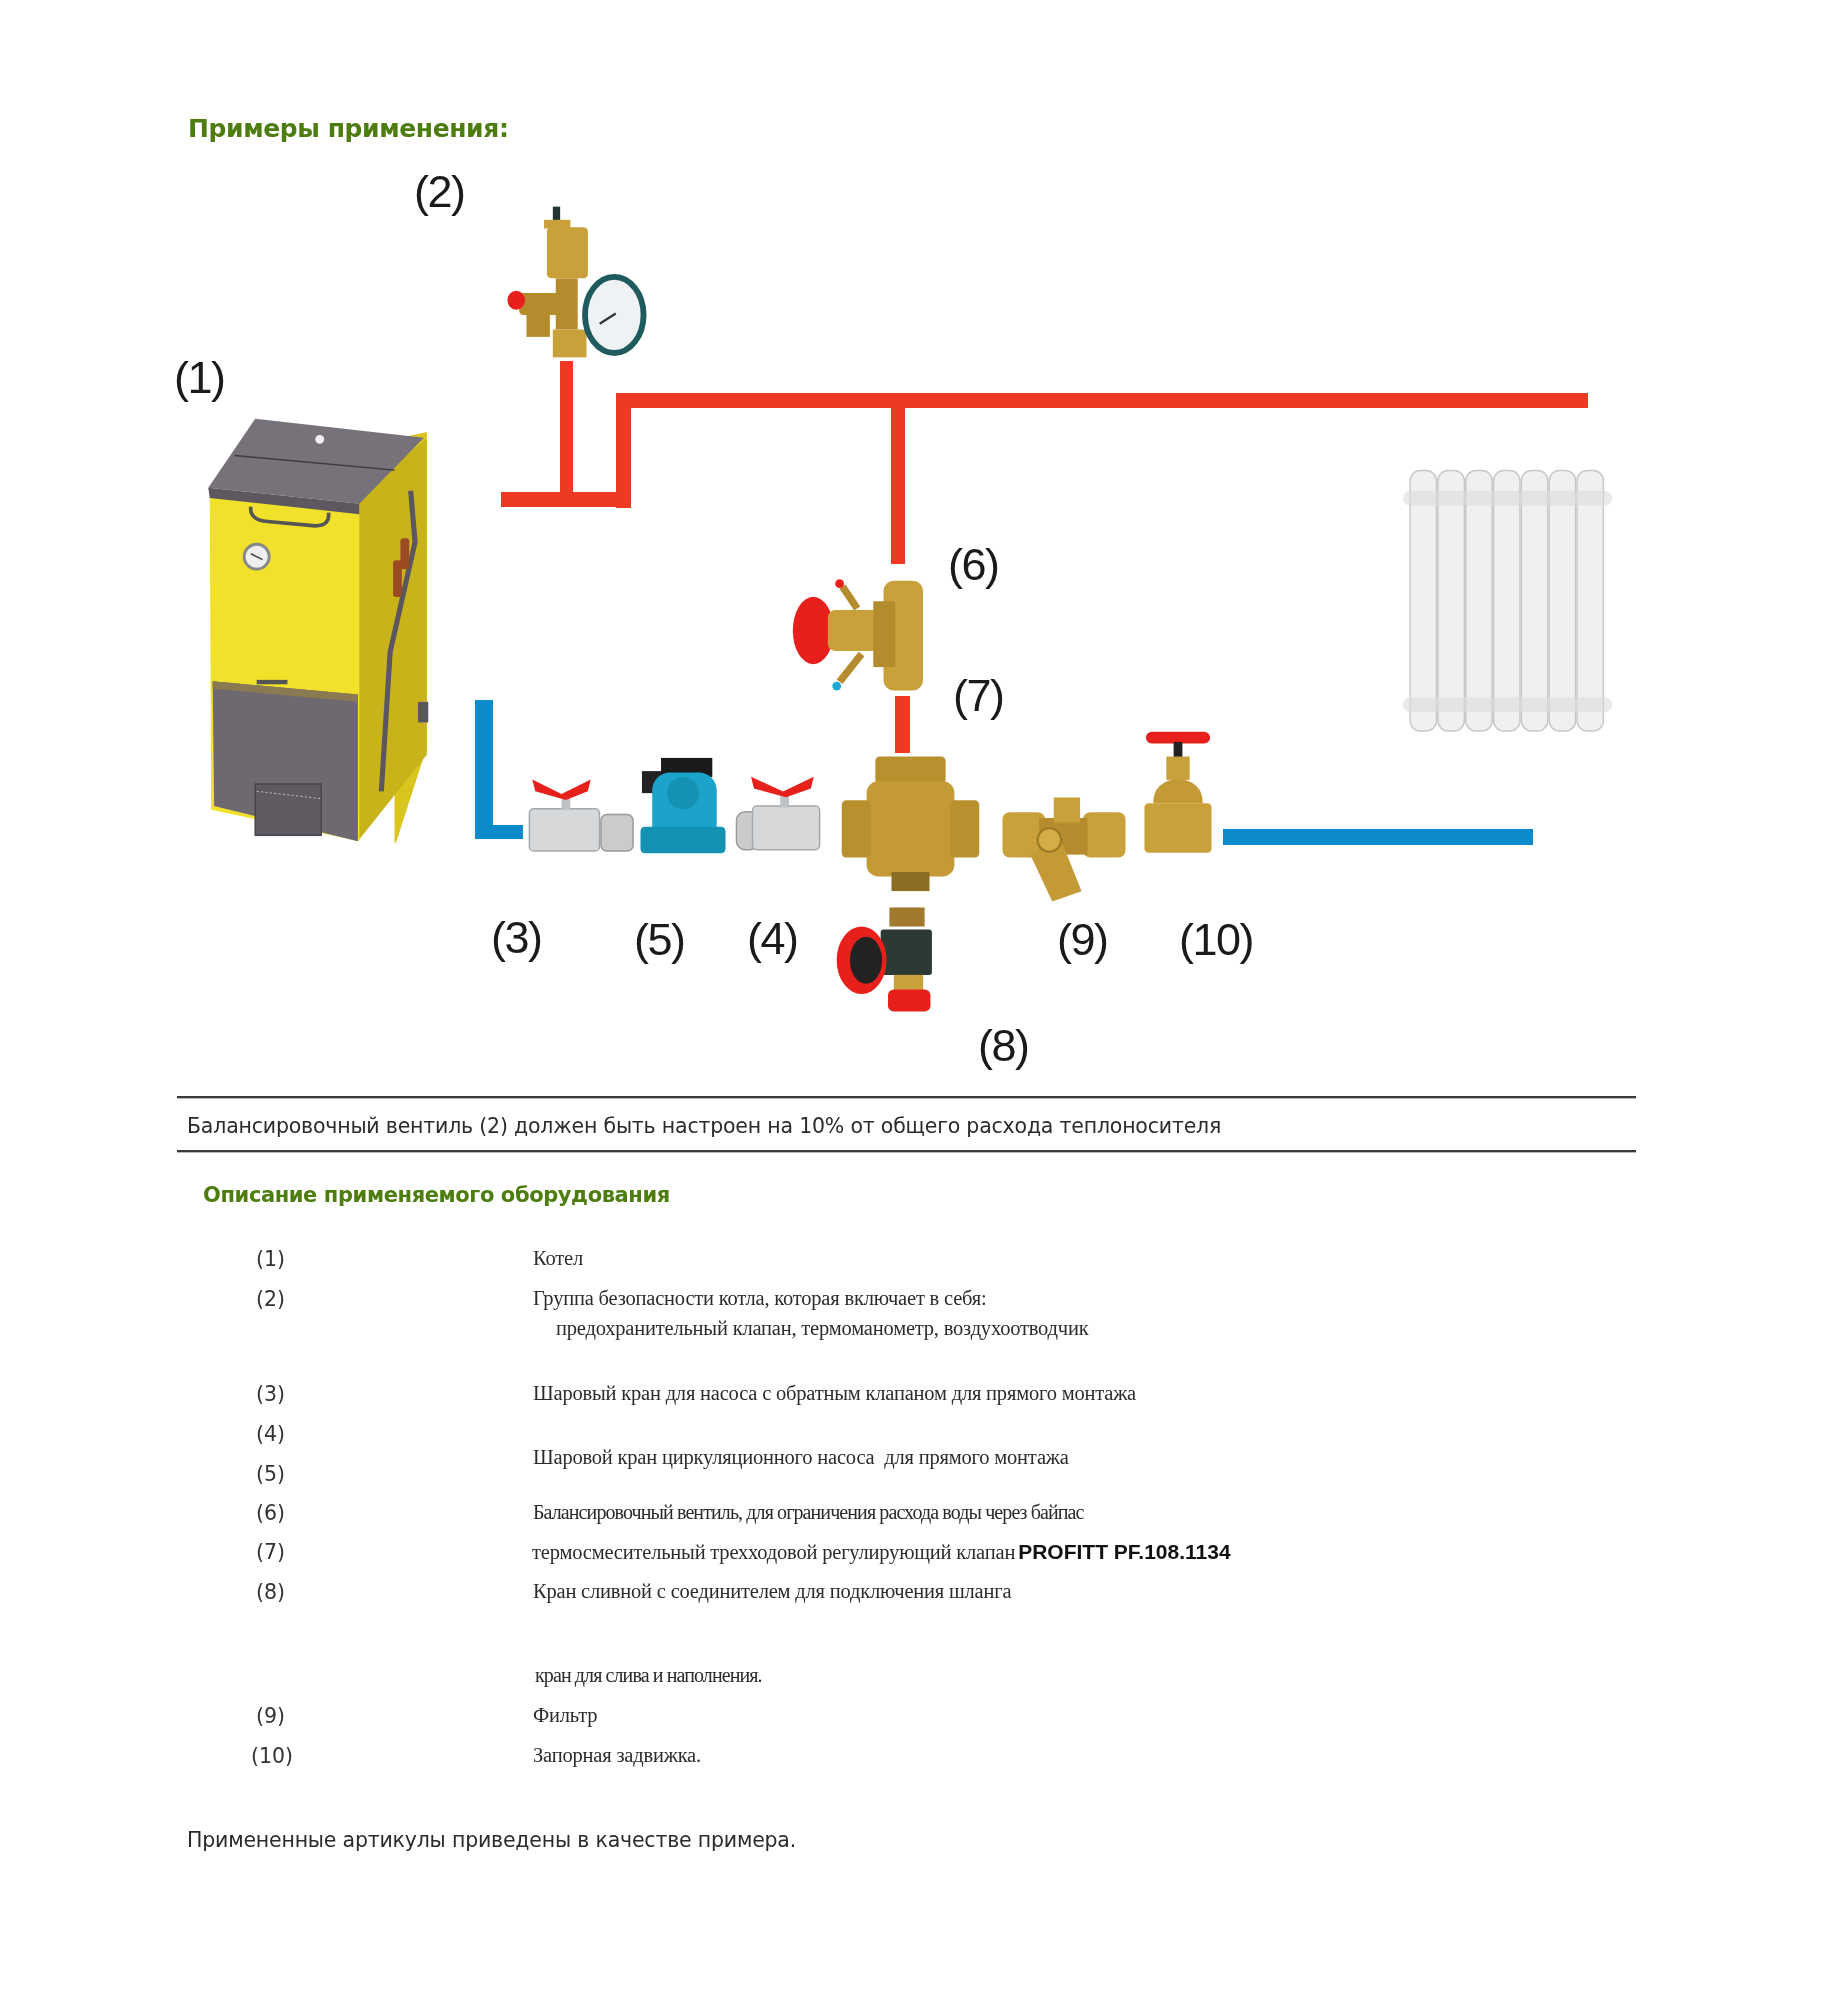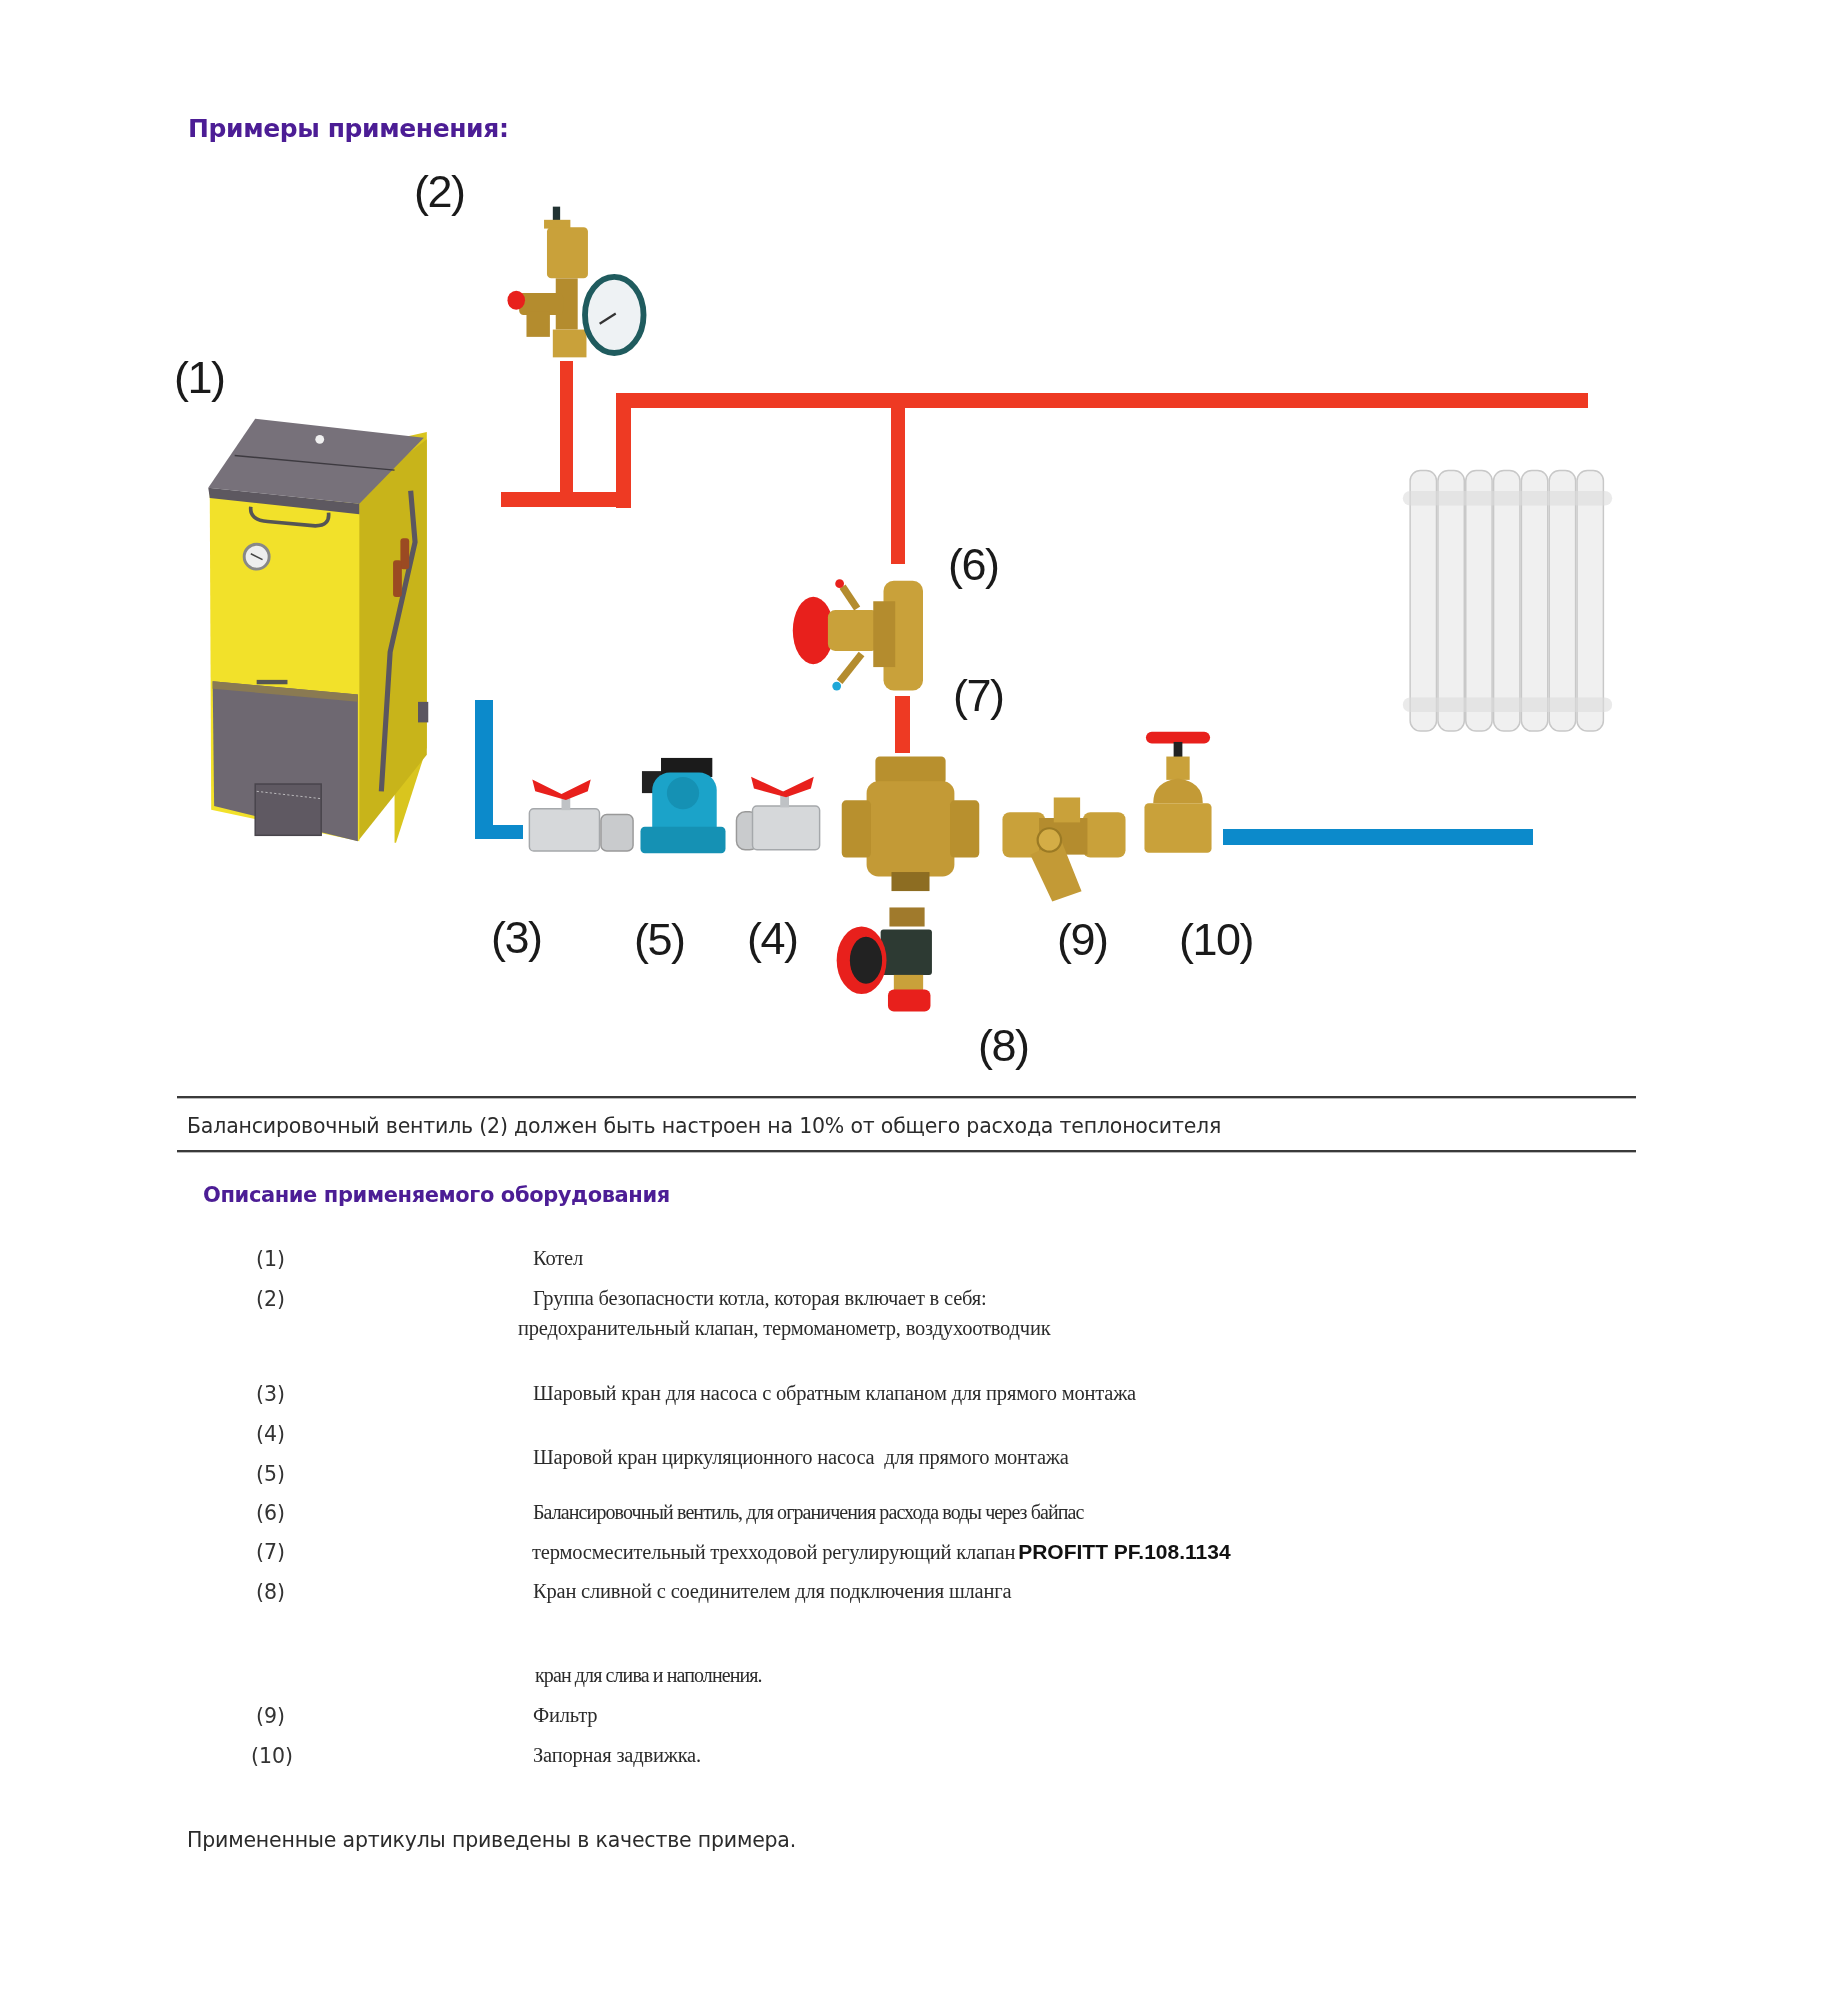--- a/index.html
+++ b/index.html
@@ -1,19 +1,19 @@
 <!DOCTYPE html>
 <html style="font-size:11.7px"><head>
 <meta charset="utf-8">
 <style>
   html, body { margin:0; padding:0; background:#ffffff; }
   body { width:1847px; height:2005px; position:relative; overflow:hidden;
          font-family:"Liberation Sans", sans-serif; color:#231f20; }
   .abs { position:absolute; }
-  .heading { font-family:"DejaVu Sans", sans-serif; font-weight:bold; font-size:25px; letter-spacing:-0.4px; color:#4c1d95; }
+  .heading { font-family:"DejaVu Sans", sans-serif; font-weight:bold; font-size:25px; letter-spacing:-0.4px; color:#4d7c0f; }
   .callout { font-family:"Liberation Sans", sans-serif; font-size:45px; color:#1a1a1a; line-height:1; letter-spacing:-1.5px; }
   .pipe-red { position:absolute; background:#ee3a23; }
   .pipe-blue { position:absolute; background:#0c8acb; }
   .rule { position:absolute; height:2.2px; background:#3a3a3a; border-bottom:0.7px solid #b9b9b9; }
   .note { font-family:"DejaVu Sans", sans-serif; font-size:20.5px; color:#2b2b2b; letter-spacing:-0.2px; }
   .list-num { font-family:"DejaVu Sans", sans-serif; font-size:20.5px; color:#333; }
   .list-desc { font-family:Liberation Serif, serif; font-size:20.5px; color:#2b2b2b; letter-spacing:-0.2px; }
   .list-desc.cond { font-size:20px; letter-spacing:-0.9px; }
   .brand { font-family:"Liberation Sans", sans-serif; font-weight:bold; font-size:21px; color:#111; margin-left:3px; }
   .footer { font-family:"DejaVu Sans", sans-serif; font-size:20.5px; color:#2b2b2b; letter-spacing:-0.2px;text-align:right; }
@@ -181,21 +181,21 @@
 <div class="abs heading" style="left:187px; top:1183px; font-size:21px;margin-left:16px;">Описание применяемого оборудования</div>
 
 <div>
   <div>
     <div class="abs list-num" style="left:256px; top:1247px;">(1)</div>
     <div class="abs list-desc" style="left:533px; top:1247px;">Котел</div>
   </div>
   <div>
     <div class="abs list-num" style="left:256px; top:1287px;">(2)</div>
     <div class="abs list-desc" style="left:533px; top:1287px;">Группа безопасности котла, которая включает в себя:</div>
-    <div class="abs list-desc" style="left:518px; top:1317px;">предохранительный клапан, термоманометр, воздухоотводчик</div>
+    <div class="abs list-desc" style="left:556px; top:1317px;">предохранительный клапан, термоманометр, воздухоотводчик</div>
   </div>
   <div>
     <div class="abs list-num" style="left:256px; top:1382px;">(3)</div>
     <div class="abs list-desc" style="left:533px; top:1382px;">Шаровый кран для насоса с обратным клапаном для прямого монтажа</div>
   </div>
   <div>
     <div class="abs list-num" style="left:256px; top:1422px;">(4)</div>
     <div class="abs list-desc" style="left:533px; top:1422px; white-space:pre;margin-top:24px;">Шаровой кран циркуляционного насоса  для прямого монтажа</div>
   </div>
   <div>

